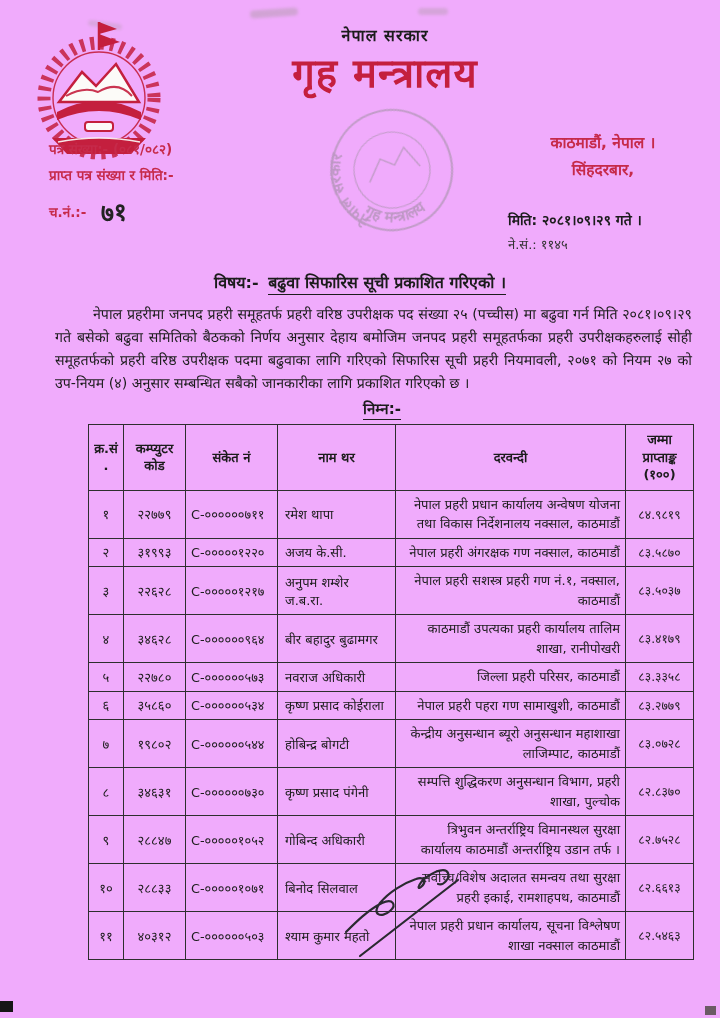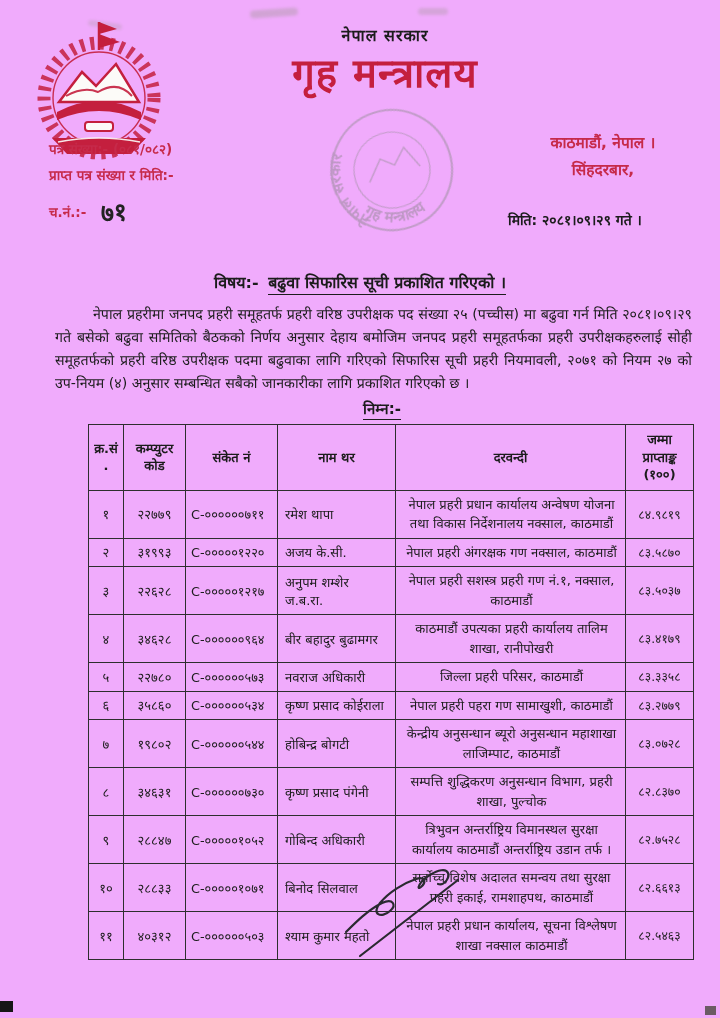--- a/index.html
+++ b/index.html
@@ -33,21 +33,21 @@
   .nimna span{border-bottom:1.5px solid #1c1c1c;padding-bottom:1px;margin-left:44px;}
   
   .promo-table{position:absolute;left:88px;top:424px;border-collapse:collapse;table-layout:fixed;width:605px;
                font-size:13px;border-radius:26px;}
   .promo-table th,.promo-table td{border:1px solid #2e2e2e;padding:4px 5px;vertical-align:middle;word-wrap:break-word;}
   .promo-table th{font-weight:bold;text-align:center;line-height:1.35;padding:6px 3px;}
   .promo-table td.c0{text-align:center;}
   .promo-table td.c1{text-align:center;}
   .promo-table td.c2{font-size:12.8px;}
   .promo-table td.c3{text-align:left;padding-left:7px;}
-  .promo-table td.c4{text-align:center;line-height:1.5;padding-left:7px;}
+  .promo-table td.c4{text-align:right;line-height:1.5;padding-left:7px;}
   .promo-table td.c5{text-align:center;font-size:12.3px;}
   
   .signature{position:absolute;left:330px;top:860px;width:210px;height:118px;}
   
   .smudge{position:absolute;background:#9a958d;border-radius:4px;filter:blur(1.5px);}
   .sm1{left:250px;top:9px;width:48px;height:8px;opacity:.35;transform:rotate(-4deg);}
   .sm2{left:418px;top:8px;width:30px;height:7px;opacity:.3;}
   .sm3{left:88px;top:22px;width:34px;height:6px;opacity:.25;transform:rotate(8deg);}
   .corner-bl{position:absolute;left:0;top:1001px;width:13px;height:11px;background:#161616;}
   .corner-br{position:absolute;left:705px;top:1006px;width:11px;height:9px;background:#4a463f;opacity:.8;}
@@ -119,20 +119,21 @@
     <div>
       <span>च.नं.:-</span>
       <span class="chalani-value">७१</span>
     </div>
   </div>
 
   <div class="ref-right">
     <div class="place">काठमाडौं, नेपाल ।</div>
     <div class="place">सिंहदरबार,</div>
     <div class="date-line">मिति: २०८१।०९।२९ गते ।</div>
+    <div class="nesan-line">ने.सं.: ११४५</div>
   </div>
 
   <div class="subject">
     <span>विषय:-</span>
     <span class="subject-text">बढुवा सिफारिस सूची प्रकाशित गरिएको ।</span>
   </div>
 
   <div class="body-para">नेपाल प्रहरीमा जनपद प्रहरी समूहतर्फ प्रहरी वरिष्ठ उपरीक्षक पद संख्या २५ (पच्चीस) मा बढुवा गर्न मिति २०८१।०९।२९ गते बसेको बढुवा समितिको बैठकको निर्णय अनुसार देहाय बमोजिम जनपद प्रहरी समूहतर्फका प्रहरी उपरीक्षकहरुलाई सोही समूहतर्फको प्रहरी वरिष्ठ उपरीक्षक पदमा बढुवाका लागि गरिएको सिफारिस सूची प्रहरी नियमावली, २०७१ को नियम २७ को उप-नियम (४) अनुसार सम्बन्धित सबैको जानकारीका लागि प्रकाशित गरिएको छ ।</div>
 
   <div class="nimna">

